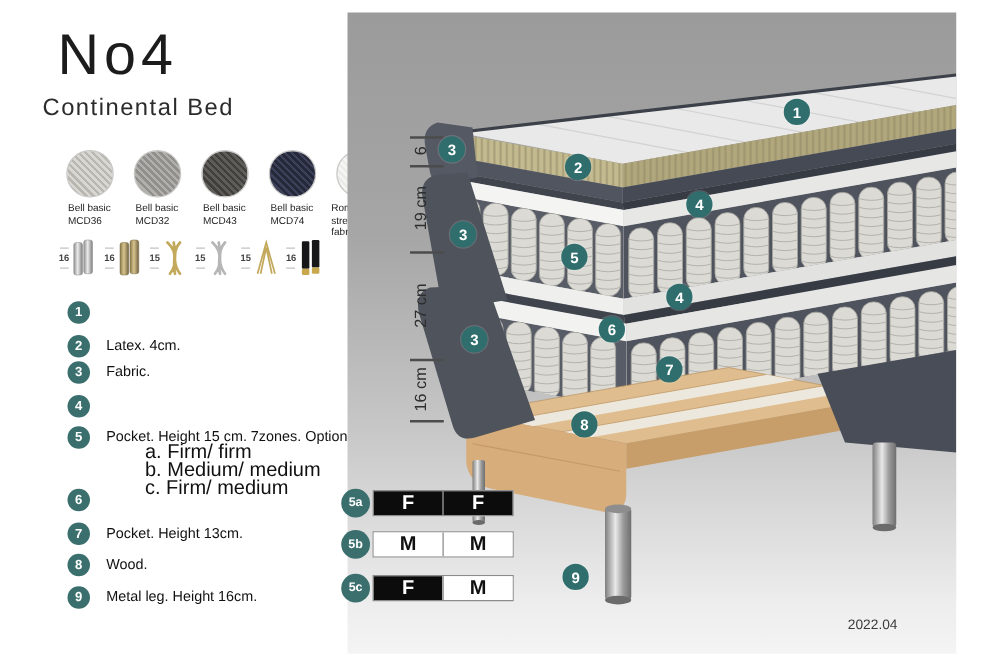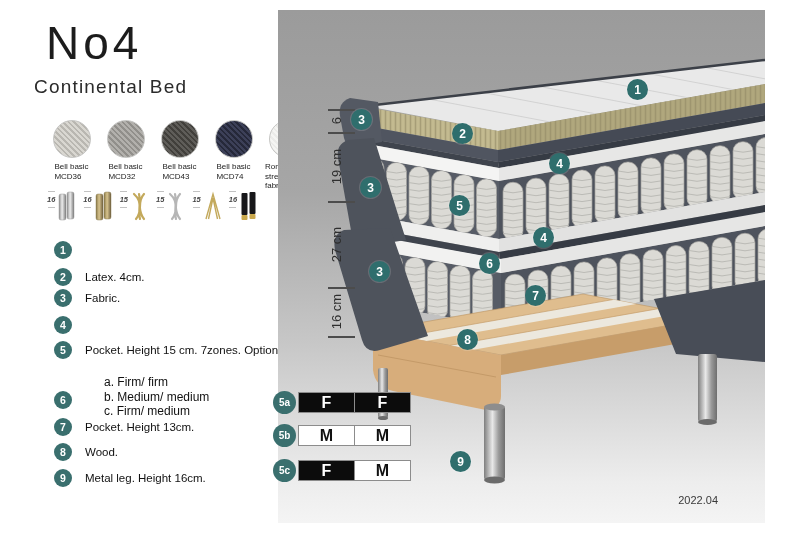--- a/index.html
+++ b/index.html
@@ -8,29 +8,29 @@
   
   .left-col{position:absolute;left:0;top:0;width:278px;height:533px;background:#fff;}
   .title{position:absolute;left:46px;top:16px;font-size:46px;font-weight:300;letter-spacing:4px;color:#1c1c1c;}
   .subtitle{position:absolute;left:34px;top:76px;font-size:19px;font-weight:300;letter-spacing:1.2px;color:#2b2b2b;}
   .swatch-row{position:absolute;left:49px;top:120px;display:flex;gap:9px;}
   .swatch{width:45px;display:flex;flex-direction:column;align-items:center;}
   .swatch-circle{width:36px;height:36px;border-radius:50%;border:1px solid #c6c6c4;
       background:repeating-linear-gradient(45deg,var(--c1) 0 2px,var(--c2) 2px 4px);}
   .swatch-label{margin-top:4px;font-size:8px;line-height:9.5px;text-align:left;color:#222;}
   .legs-row{position:absolute;left:47px;top:188px;display:flex;gap:5px;align-items:center;}
-  .leg-option{display:flex;align-items:flex-start;gap:1px;font-style:italic;}
+  .leg-option{display:flex;align-items:center;gap:1px;}
   .leg-h{font-size:7.5px;font-weight:bold;color:#444;text-align:center;}
   .leg-h::before,.leg-h::after{content:"";display:block;width:7px;height:1px;background:#c2c2c2;margin:3px auto;}
   .spec-list{position:absolute;left:0;top:0;width:278px;height:533px;}
   .spec-row{position:absolute;left:54px;display:flex;align-items:center;height:20px;gap:13px;}
   .num-badge{width:18px;height:18px;border-radius:50%;background:#3a6f6e;color:#fff;
       font-size:10.5px;font-weight:bold;display:flex;align-items:center;justify-content:center;flex:0 0 18px;}
   .spec-text{font-size:11.5px;color:#111;white-space:nowrap;}
-  .spec-sub{position:absolute;left:104px;top:355px;font-size:12px;line-height:14.5px;color:#111;margin-top:20px;}
+  .spec-sub{position:absolute;left:116px;top:355px;font-size:16px;line-height:14.5px;color:#111;}
   
   .panel{position:absolute;left:278px;top:10px;width:487px;height:513px;
       background:linear-gradient(180deg,#9b9b9b 0%,#a6a6a6 35%,#c7c7c7 65%,#ededed 92%,#f4f4f4 100%);}
   .panel svg{position:absolute;left:0;top:0;}
   .tick{position:absolute;left:50px;width:27px;height:2px;background:#4c4c4c;}
   .dim-label{position:absolute;width:60px;text-align:center;font-size:13px;color:#2e2e2e;
       transform:rotate(-90deg);}
   .dbadge{position:absolute;width:21px;height:21px;border-radius:50%;background:#2f6e6d;
       color:#fff;font-size:12px;font-weight:bold;display:flex;align-items:center;justify-content:center;
       box-shadow:0 0 0 1px rgba(255,255,255,0.15);}

